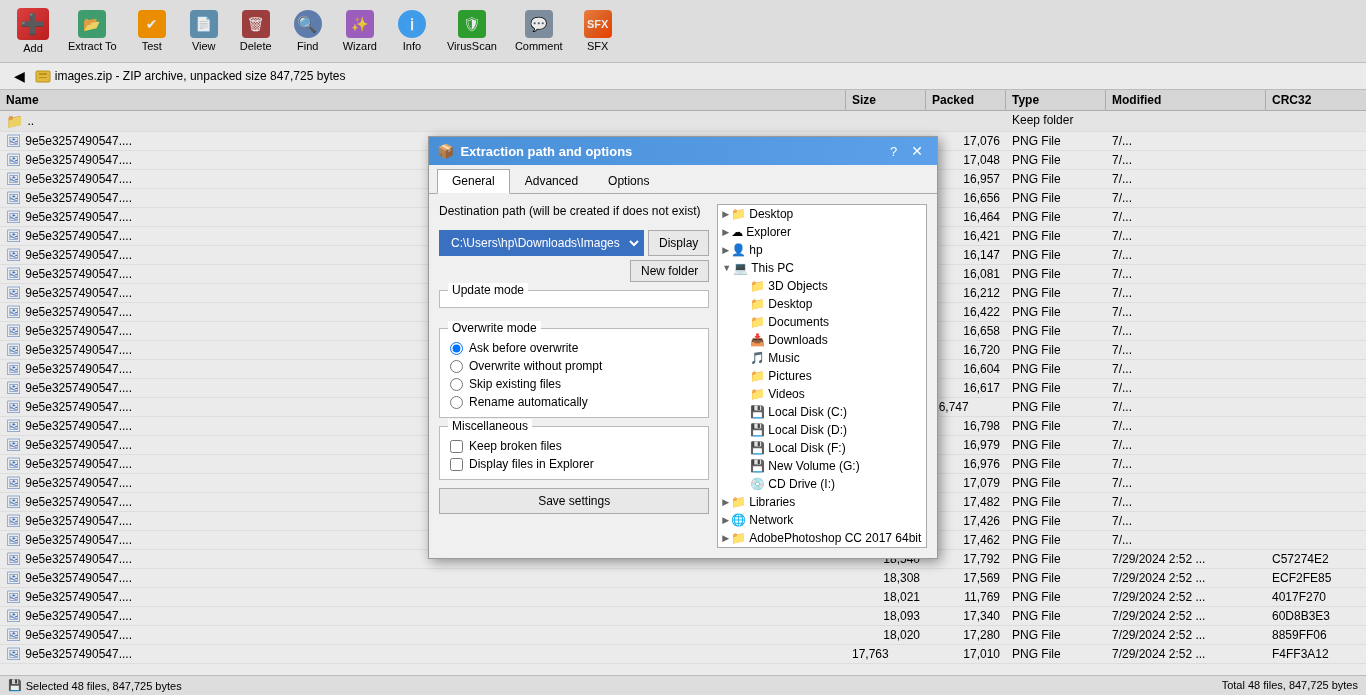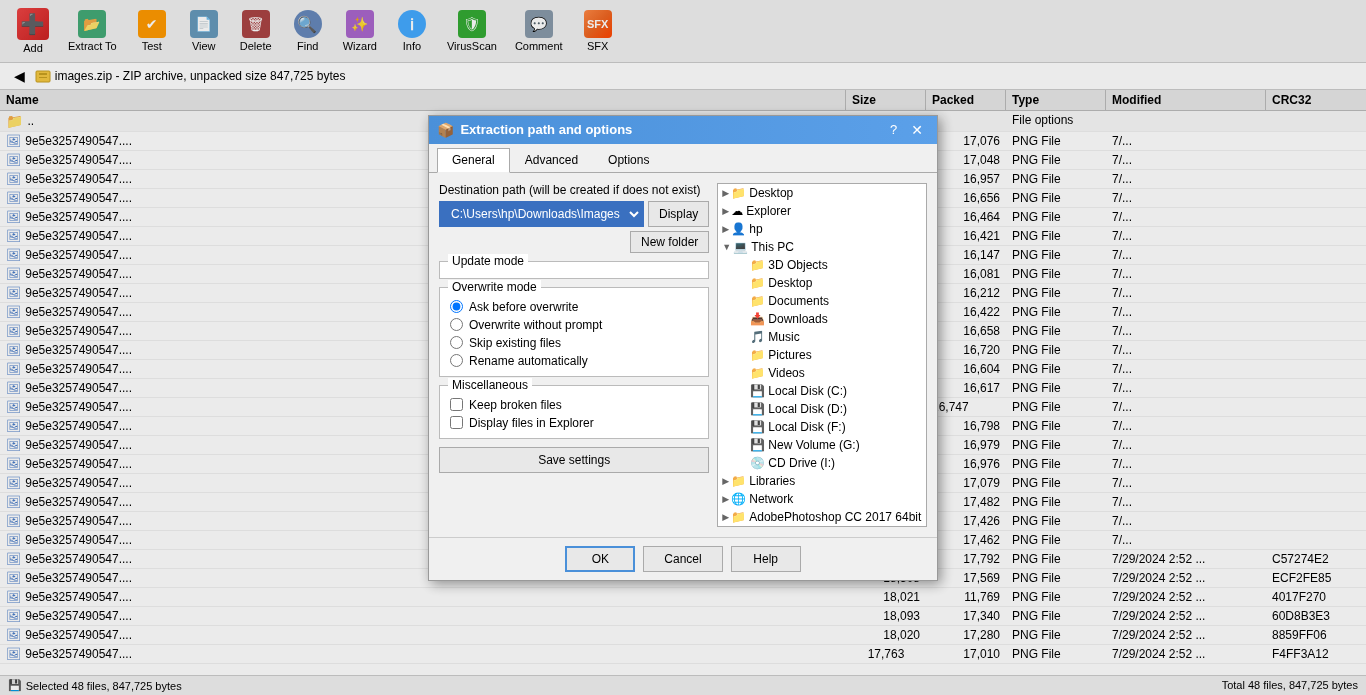--- a/index.html
+++ b/index.html
@@ -86,21 +86,21 @@
 
   <div style="overflow-y:auto;flex:1;">
 
     <div style="display:grid;grid-template-columns:1fr 80px 80px 100px 160px 100px;border-bottom:1px solid #f0f0f0;background:#f8f8f8;">
       <div class="cell" style="padding:2px 6px;display:flex;align-items:center;gap:4px;">
         <span style="color:#f5c842;font-size:14px;">📁</span>
         <span>..</span>
       </div>
       <div style="padding:2px 6px;"></div>
       <div style="padding:2px 6px;"></div>
-      <div style="padding:2px 6px;">File options</div>
+      <div style="padding:2px 6px;">Keep folder</div>
       <div style="padding:2px 6px;"></div>
       <div style="padding:2px 6px;"></div>
     </div>
 
     <div id="file-rows-container">
         <div style="display: grid; grid-template-columns: 1fr 80px 80px 100px 160px 100px; border-bottom: 1px solid rgb(240, 240, 240);">
     <div style="padding:2px 6px;display:flex;align-items:center;gap:4px;">
       <span style="color:#4a7cc7;font-size:12px;">🖼</span>
       <span>9e5e3257490547....</span>
     </div>
@@ -394,21 +394,21 @@
     <div style="padding:2px 6px;text-align:right;">17,280</div>
     <div style="padding:2px 6px;">PNG File</div>
     <div style="padding:2px 6px;">7/29/2024 2:52 ...</div>
     <div style="padding:2px 6px;">8859FF06</div>
   </div>
         <div style="display: grid; grid-template-columns: 1fr 80px 80px 100px 160px 100px; border-bottom: 1px solid rgb(240, 240, 240);">
     <div style="padding:2px 6px;display:flex;align-items:center;gap:4px;">
       <span style="color:#4a7cc7;font-size:12px;">🖼</span>
       <span>9e5e3257490547....</span>
     </div>
-    <div style="padding:2px 6px;text-align:center;">17,763</div>
+    <div style="padding:2px 6px;text-align:left;">17,763</div>
     <div style="padding:2px 6px;text-align:right;">17,010</div>
     <div style="padding:2px 6px;">PNG File</div>
     <div style="padding:2px 6px;">7/29/2024 2:52 ...</div>
     <div style="padding:2px 6px;">F4FF3A12</div>
   </div>
       </div>
   </div>
 </div>
 
 <div style="display:flex;justify-content:space-between;padding:3px 8px;background:#f0f0f0;border-top:1px solid #ccc;font-size:11px;position:fixed;bottom:0;width:100%;">
@@ -437,33 +437,33 @@
       <div style="padding:4px 14px;cursor:pointer;border:1px solid #aaa;border-bottom:1px solid #f0f0f0;background:#fff;font-size:12px;margin-bottom:-1px;">General</div>
       <div style="padding:4px 14px;cursor:pointer;border:1px solid transparent;font-size:12px;">Advanced</div>
       <div style="padding:4px 14px;cursor:pointer;border:1px solid transparent;font-size:12px;">Options</div>
     </div>
 
     <div style="display:flex;gap:8px;padding:10px;background:#f0f0f0;">
 
       <div style="flex:1;">
         
         <div style="margin-bottom:8px;">
-          <div style="font-size:12px;margin-bottom:4px;">Destination path (will be created if does not exist)</div>
+          <div style="font-size:12px;margin-bottom:12px;">Destination path (will be created if does not exist)</div>
           <div style="display:flex;gap:4px;margin-bottom:4px;">
             <select style="flex:1;padding:3px 6px;border:2px solid #3a70c0;background:#3a70c0;color:white;font-size:12px;">
               <option>C:\Users\hp\Downloads\Images</option>
             </select>
             <button style="padding:3px 10px;border:1px solid #aaa;background:#e8e8e8;cursor:pointer;font-size:12px;">Display</button>
           </div>
           <div style="display:flex;justify-content:flex-end;">
             <button style="padding:3px 10px;border:1px solid #aaa;background:#e8e8e8;cursor:pointer;font-size:12px;">New folder</button>
           </div>
         </div>
         
-        <div style="border:1px solid #bbb;background:#fff;padding:8px 10px;margin-bottom:8px;position:relative;">
+        <div style="border:1px solid #bbb;background:#fff;padding:8px 10px;margin-bottom:20px;position:relative;">
           <div style="position:absolute;top:-8px;left:8px;background:#fff;padding:0 4px;font-size:12px;">Update mode</div>
         </div>
         
         <div style="border:1px solid #bbb;background:#fff;padding:8px 10px;margin-bottom:8px;position:relative;">
           <div style="position:absolute;top:-8px;left:8px;background:#fff;padding:0 4px;font-size:12px;">Overwrite mode</div>
           <div style="margin-top:4px;">
             <label style="display:flex;align-items:center;gap:6px;margin-bottom:4px;cursor:pointer;font-size:12px;">
               <input type="radio" name="overwrite_mode" checked="" style="">
               <span>Ask before overwrite</span>
             </label>
@@ -595,19 +595,14 @@
     <span style="font-size:9px;color:#666;margin-right:2px;">▶</span>
     <span style="margin-right:3px;">📁</span>
     <span>AdobePhotoshop CC 2017 64bit</span>
   </div>
           </div>
 
         <div style="width:16px;position:absolute;right:10px;top:160px;bottom:80px;"></div>
       </div>
     </div>
 
-    <div style="display:flex;justify-content:center;gap:8px;padding:8px;border-top:1px solid #ccc;background:#f0f0f0;">
-      <button style="padding:4px 20px;border:2px solid #4a90d9;background:#e8e8e8;cursor:pointer;font-size:12px;min-width:70px;">OK</button>
-      <button style="padding:4px 20px;border:1px solid #aaa;background:#e8e8e8;cursor:pointer;font-size:12px;min-width:70px;">Cancel</button>
-      <button style="padding:4px 20px;border:1px solid #aaa;background:#e8e8e8;cursor:pointer;font-size:12px;min-width:70px;">Help</button>
-    </div>
   </div>
 </div>
 
 </body></html>

